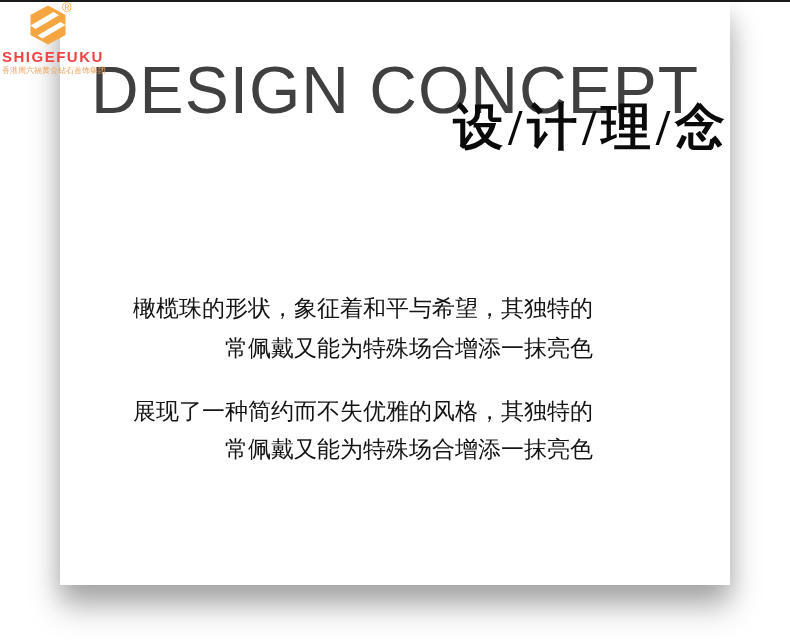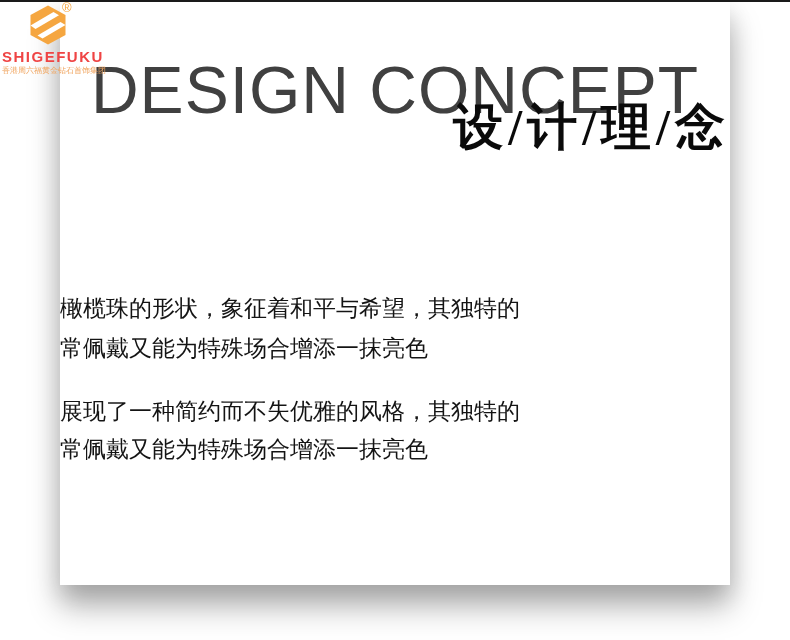--- a/index.html
+++ b/index.html
@@ -70,21 +70,21 @@
     font-family: "Liberation Serif", "DejaVu Serif", serif;
     font-size: 50px;
     font-weight: 700;
     letter-spacing: 5px;
     color: #0a0a0a;
     z-index: 3;
   }
   .body-copy {
     position: absolute; left: 60px; top: 288px;
     width: 533px;
-    text-align: left;
+    text-align: right;
     color: #141414;
     z-index: 3;
   }
   .body-copy .para-line {
     font-size: 23px;
     line-height: 40px;
     font-weight: 500;
   }
   .paragraph-2 { margin-top: 24px; }
   .paragraph-2 .para-line { line-height: 38px; }

